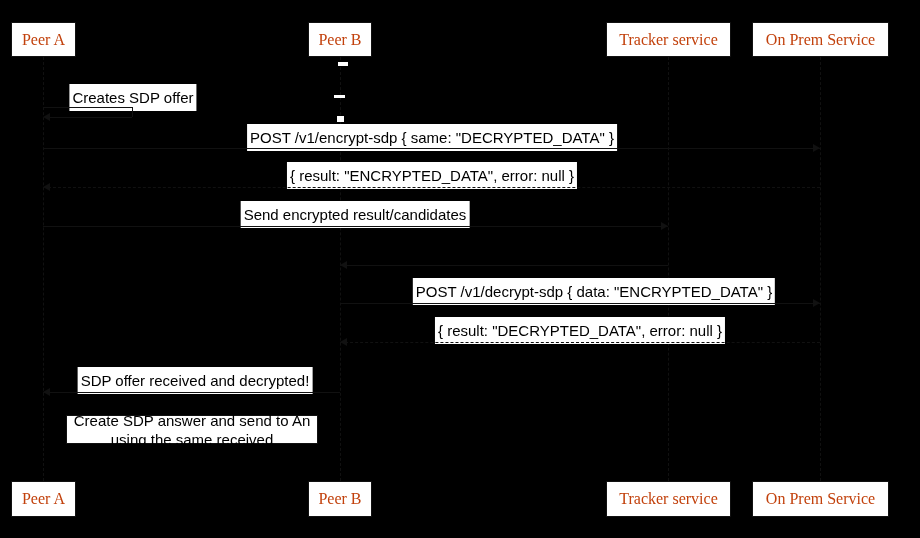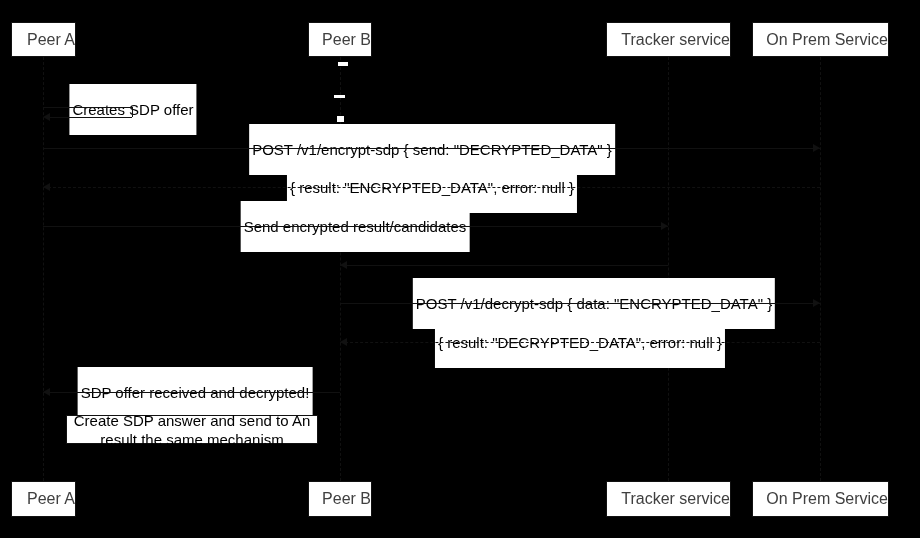--- a/index.html
+++ b/index.html
@@ -8,43 +8,44 @@
     width: 920px;
     height: 538px;
     background: #000000;
     font-family: "Liberation Sans", sans-serif;
     overflow: hidden;
   }
   .actor {
     position: absolute;
     height: 35px;
     background: #ffffff;
-    color: #404040;
+    color: #c2410c;
     border: 1px solid #111111;
     box-sizing: border-box;
     display: flex;
     align-items: center;
-    justify-content: flex-end;
+    justify-content: center;
     font-size: 16px;
     white-space: nowrap;
+    font-family: Liberation Serif, serif;
   }
   .lifeline {
     position: absolute;
     top: 57px;
     height: 424px;
     width: 0;
     border-left: 1px dashed #111111;
   }
   .msg {
     position: absolute;
     background: #ffffff;
     color: #000000;
     font-size: 15px;
     line-height: 19px;
-    padding: 16px 3px;
+    padding: 4px 3px;
     white-space: nowrap;
     transform: translateX(-50%);
   }
   .note {
     position: absolute;
     left: 66px;
     top: 415px;
     width: 252px;
     height: 29px;
     background: #ffffff;
@@ -99,30 +100,30 @@
       <span>Peer B</span>
     </div>
   <div class="actor" style="left:606px; top:22px; width:125px;">
       <span>Tracker service</span>
     </div>
   <div class="actor" style="left:752px; top:22px; width:137px;">
       <span>On Prem Service</span>
     </div>
 
   <div class="msg" style="left:133px; top:84px;">Creates SDP offer</div>
-  <div class="msg" style="left:432px; top:124px;">POST /v1/encrypt-sdp { send: "DECRYPTED_DATA" }</div>
+  <div class="msg" style="left:432px; top:124px;">POST /v1/encrypt-sdp { same: "DECRYPTED_DATA" }</div>
   <div class="msg" style="left:432px; top:162px;">{ result: "ENCRYPTED_DATA", error: null }</div>
   <div class="msg" style="left:355px; top:201px;">Send encrypted result/candidates</div>
   <div class="msg" style="left:582px; top:278px;margin-left:12px;">POST /v1/decrypt-sdp { data: "ENCRYPTED_DATA" }</div>
   <div class="msg" style="left:580px; top:317px;">{ result: "DECRYPTED_DATA", error: null }</div>
   <div class="msg" style="left:195px; top:367px;text-align:center;">SDP offer received and decrypted!</div>
 
   <div class="note">
     <div>Create SDP answer and send to An</div>
-    <div>result the same mechanism</div>
+    <div>using the same received</div>
   </div>
 
   <div class="arrow" style="left:43px; top:107px; width:89px;"></div>
   <div class="arrow-seg-v" style="left:132px; top:107px; height:10px;"></div>
   <div class="arrow" style="left:49px; top:117px; width:83px;"></div>
   <div class="arrowhead left" style="left:43px; top:113px;"></div>
 
   <div class="arrow" style="left:43px; top:148px; width:777px;"></div>
   <div class="arrowhead right" style="left:813px; top:144px;"></div>
 

